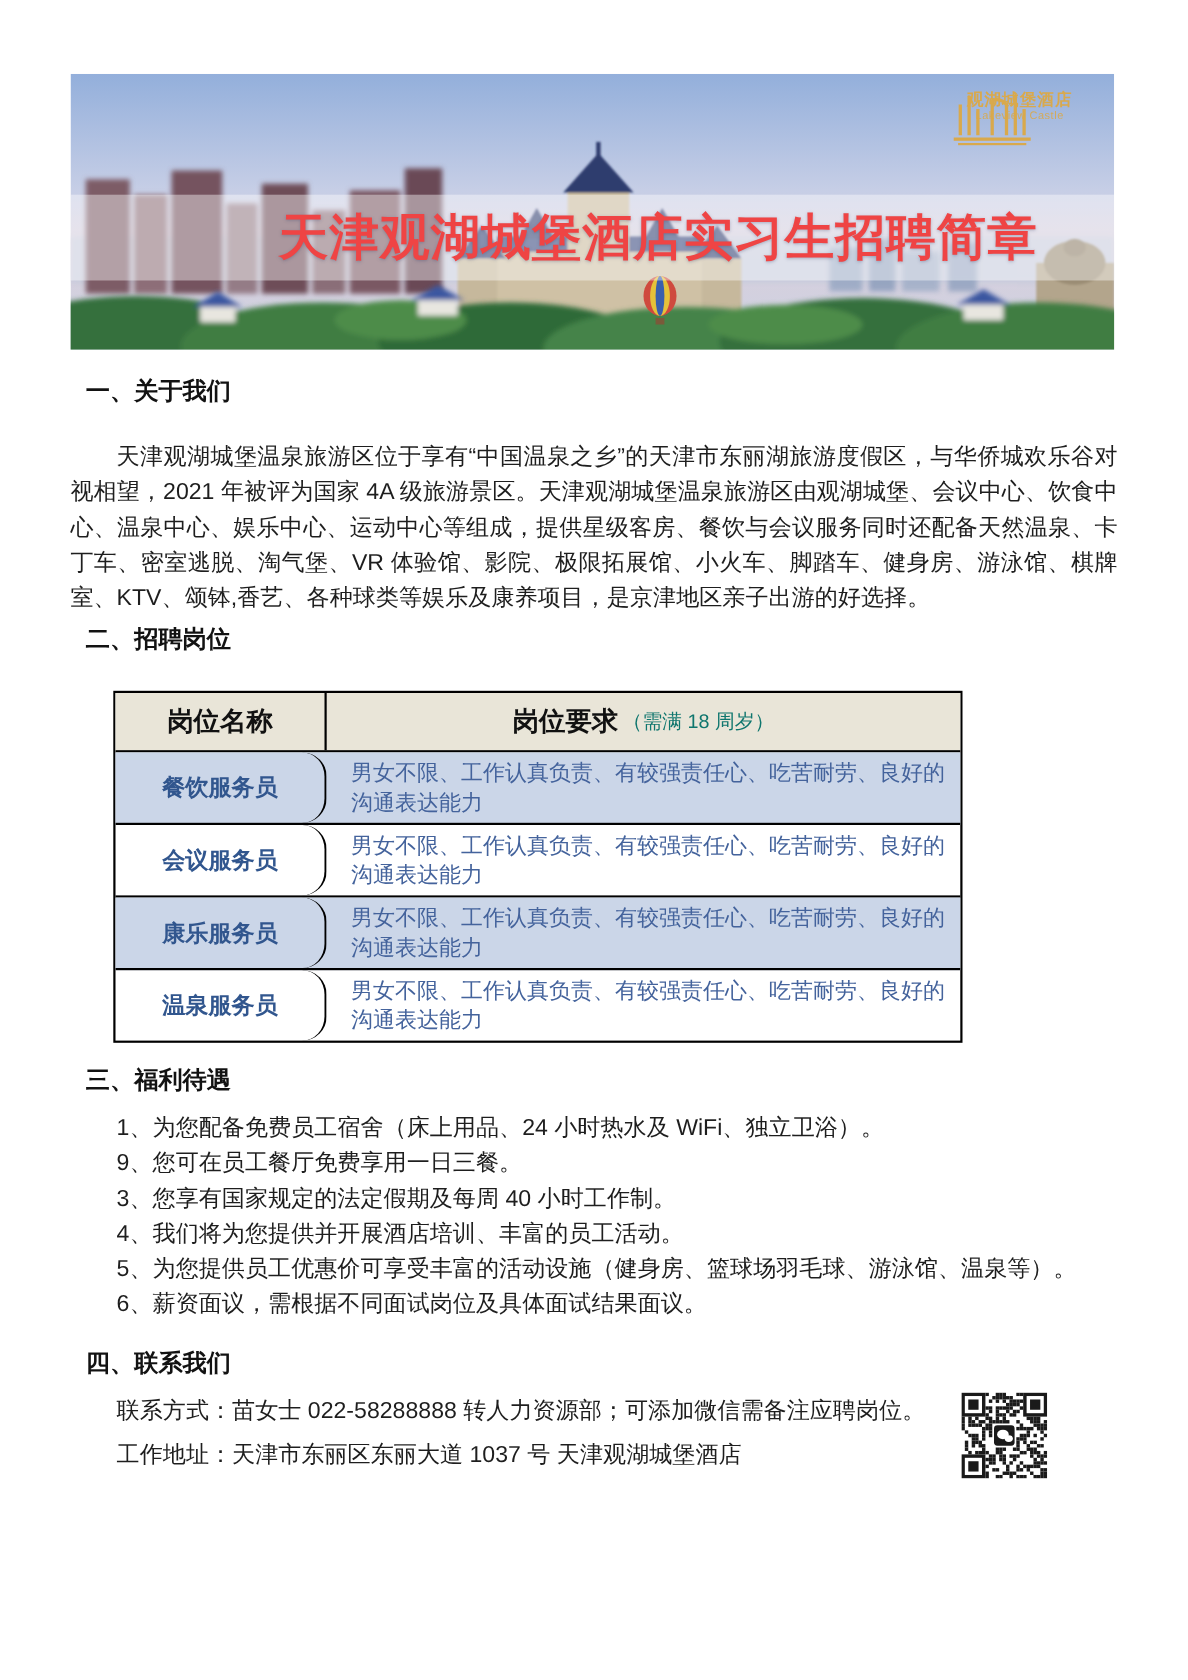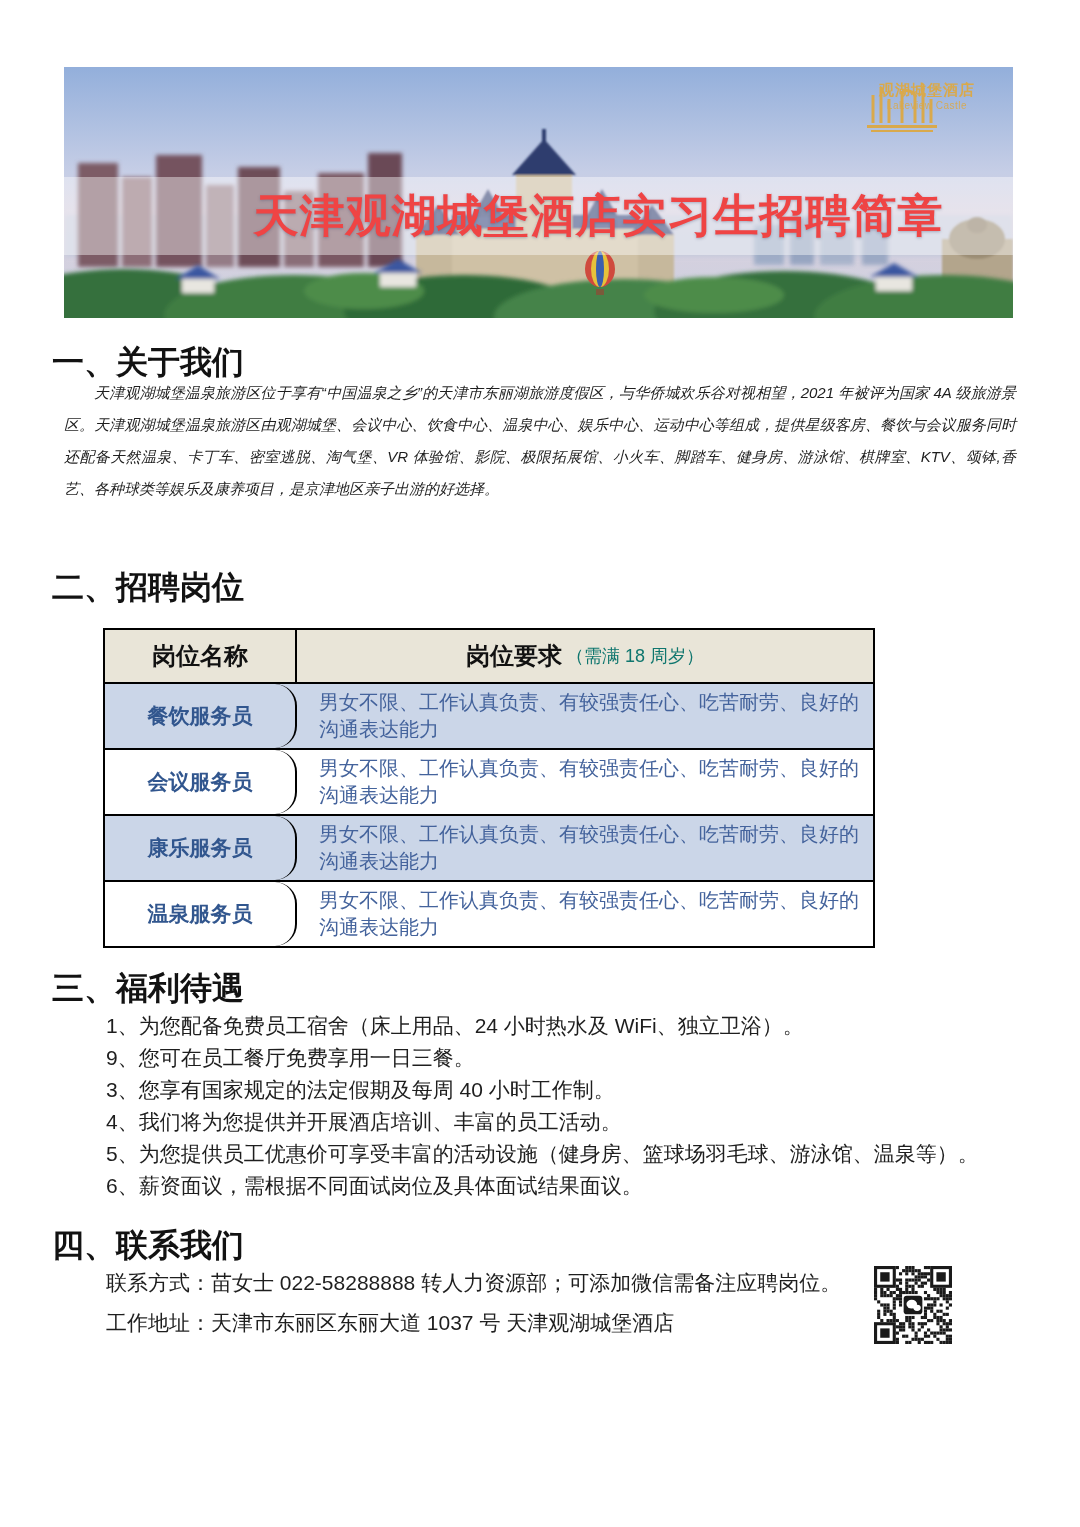--- a/index.html
+++ b/index.html
@@ -11,28 +11,28 @@
   .banner svg{position:absolute;left:0;top:0;}
   .banner-title{position:absolute;left:0;top:119px;width:949px;text-align:center;
         padding-left:120px;box-sizing:border-box;
         font-size:45px;font-weight:bold;color:#ef4444;letter-spacing:1px;white-space:nowrap;
         text-shadow:0 1px 3px rgba(60,70,110,.35);}
   .banner-logo{position:absolute;right:22px;top:12px;width:128px;text-align:center;color:#d9a94c;}
   .banner-logo .cn{font-size:15px;font-weight:bold;letter-spacing:1px;margin-top:2px;}
   .banner-logo .en{font-size:10px;letter-spacing:.5px;opacity:.9;}
 
   
-  .sec-heading{position:absolute;left:52px;font-size:32px;font-weight:bold;color:#121212;white-space:nowrap;}
+  .sec-heading{position:absolute;left:78px;font-size:22px;font-weight:bold;color:#121212;white-space:nowrap;}
   #h-about{top:341px;}
   #h-positions{top:566px;}
   #h-benefits{top:967px;}
   #h-contact{top:1224px;}
 
-  .about-para{position:absolute;left:64px;top:377px;width:952px;
-        font-size:15px;line-height:32px;text-align:justify;text-indent:2em;color:#1e1e1e;font-style:italic;}
+  .about-para{position:absolute;left:64px;top:400px;width:952px;
+        font-size:21px;line-height:32px;text-align:justify;text-indent:2em;color:#1e1e1e;}
 
   
   .job-table{position:absolute;left:103px;top:628px;width:772px;border:2px solid #000;
         border-collapse:collapse;box-sizing:border-box;}
   .job-table .hrow{display:flex;height:52px;background:#e9e5d8;border-bottom:2px solid #000;}
   .job-table .row{display:flex;height:64px;border-bottom:2px solid #000;}
   .job-table .row:last-child{border-bottom:none;}
   .job-table .row.alt{background:#cbd6e8;}
   .cell-name{width:192px;border-right:2px solid #000;display:flex;align-items:center;justify-content:center;box-sizing:border-box;}
   .cell-req{flex:1;display:flex;align-items:center;padding-left:22px;box-sizing:border-box;}

